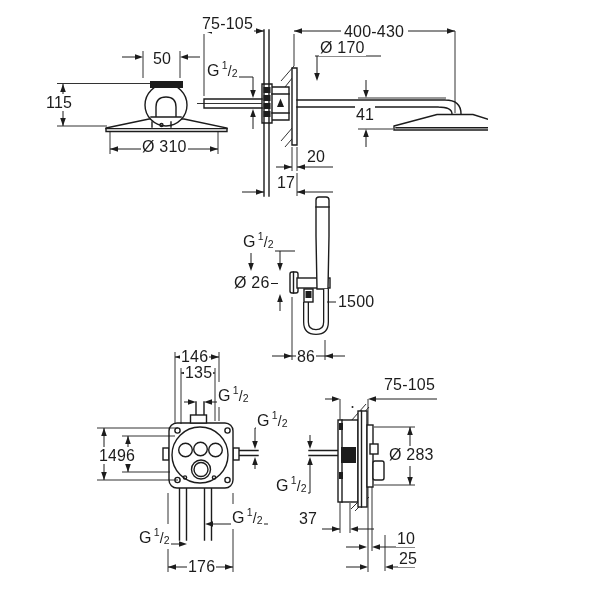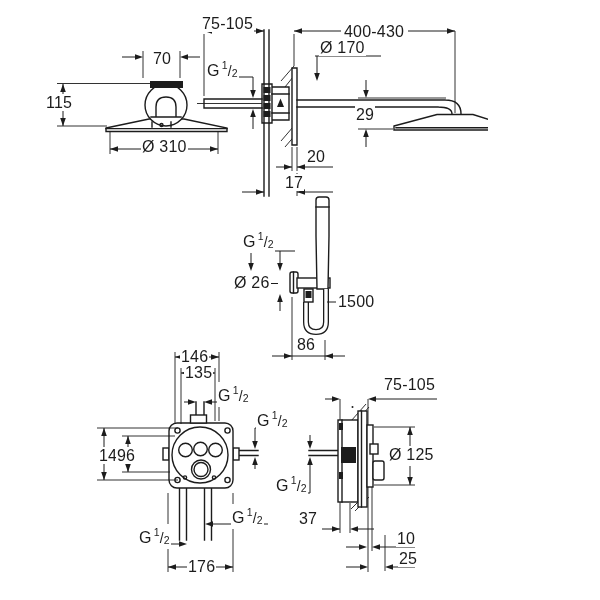--- a/index.html
+++ b/index.html
@@ -108,35 +108,35 @@
       <circle class="f" cx="352.5" cy="407" r="1"></circle>
       <path class="t" d="M374,427 H415 M374,485 H415"></path>
       <path class="d" d="M325,399 H332 M376,399 H437 M410,427 V446 M410,466 V485 M346,547 H359 M380,547 H415 M346,567 H360 M393,567 H415"></path>
       <path class="f" d="M340,399 l-8,-2.8 l0,5.6 z M368,399 l8,-2.8 l0,5.6 z M410,427 l-2.8,8 l5.6,0 z M410,485 l-2.8,-8 l5.6,0 z M367,547 l-8,-2.8 l0,5.6 z M372,547 l8,-2.8 l0,5.6 z M368,567 l-8,-2.8 l0,5.6 z M385,567 l8,-2.8 l0,5.6 z"></path>
     </g>
   </svg>
 
   <div class="lbl" style="left:201px;top:15px">75-105</div>
   <div class="lbl" style="left:343px;top:23px">400-430</div>
   <div class="lbl" style="left:319px;top:39px">Ø 170</div>
-  <div class="lbl" style="left:152px;top:50px">70</div>
+  <div class="lbl" style="left:152px;top:50px">50</div>
   <div class="lbl" style="left:45px;top:94px">115</div>
   <div class="lbl" style="left:141px;top:138px">Ø 310</div>
-  <div class="lbl" style="left:355px;top:106px">29</div>
+  <div class="lbl" style="left:355px;top:106px">41</div>
   <div class="lbl" style="left:306px;top:148px">20</div>
-  <div class="lbl" style="left:284px;top:174px">17</div>
+  <div class="lbl" style="left:276px;top:174px">17</div>
   <div class="lbl" style="left:233px;top:274px">Ø 26</div>
   <div class="lbl" style="left:337px;top:293px">1500</div>
-  <div class="lbl" style="left:296px;top:336px">86</div>
+  <div class="lbl" style="left:296px;top:348px">86</div>
   <div class="lbl" style="left:180px;top:348px">146</div>
   <div class="lbl" style="left:184px;top:364px">135</div>
   <div class="lbl" style="left:383px;top:376px">75-105</div>
   <div class="lbl" style="left:98px;top:447px">145</div>
   <div class="lbl" style="left:116px;top:447px">96</div>
-  <div class="lbl" style="left:388px;top:446px">Ø 125</div>
+  <div class="lbl" style="left:388px;top:446px">Ø 283</div>
   <div class="lbl" style="left:298px;top:510px">37</div>
   <div class="lbl" style="left:396px;top:530px">10</div>
   <div class="lbl" style="left:187px;top:558px">176</div>
   <div class="lbl" style="left:398px;top:550px">25</div>
 
   <div class="lbl g" style="left:206px;top:57px"><span>G</span><span class="sup">1</span><span class="sl">/</span><span class="sub">2</span></div>
   <div class="lbl g" style="left:242px;top:228px"><span>G</span><span class="sup">1</span><span class="sl">/</span><span class="sub">2</span></div>
   <div class="lbl g" style="left:217px;top:382px"><span>G</span><span class="sup">1</span><span class="sl">/</span><span class="sub">2</span></div>
   <div class="lbl g" style="left:256px;top:407px"><span>G</span><span class="sup">1</span><span class="sl">/</span><span class="sub">2</span></div>
   <div class="lbl g" style="left:275px;top:472px"><span>G</span><span class="sup">1</span><span class="sl">/</span><span class="sub">2</span></div>

